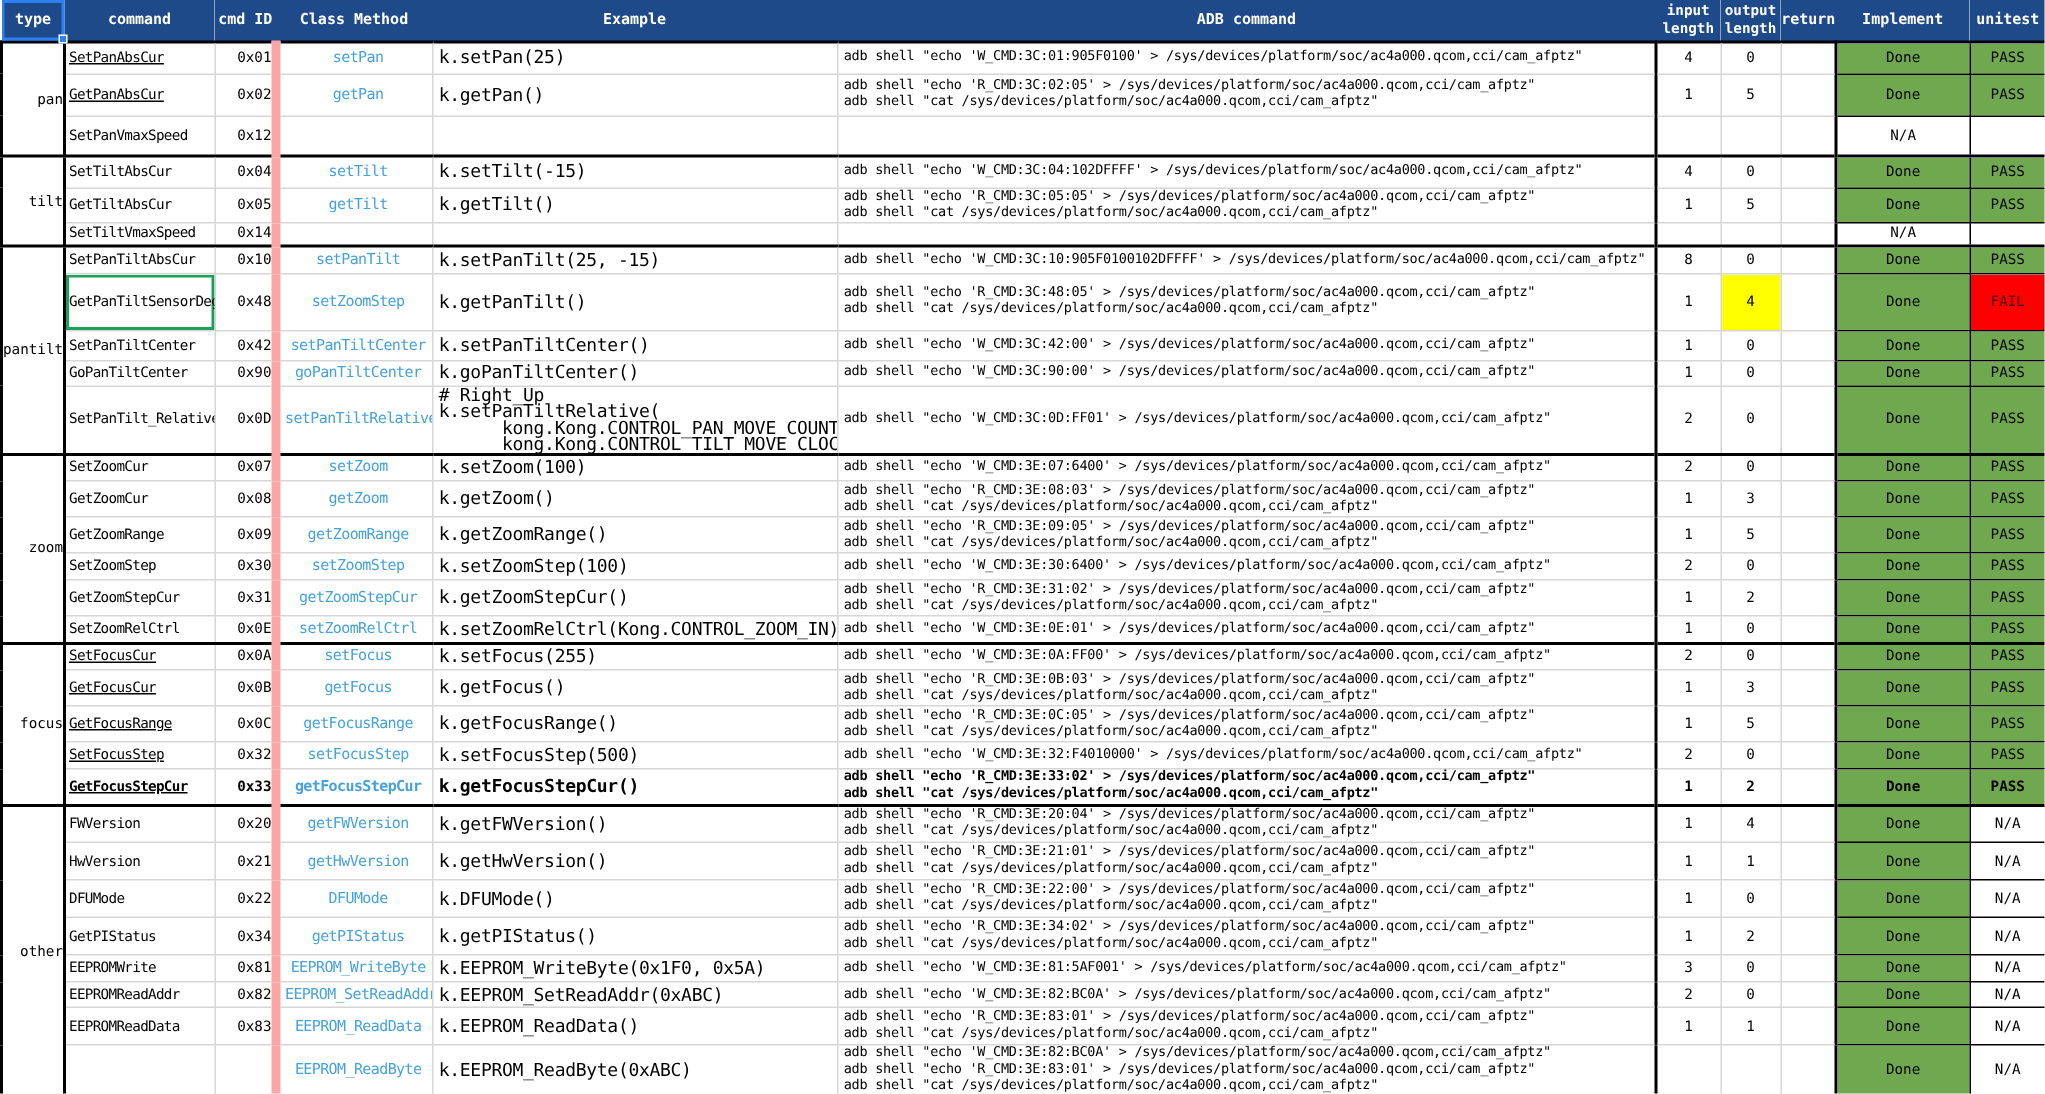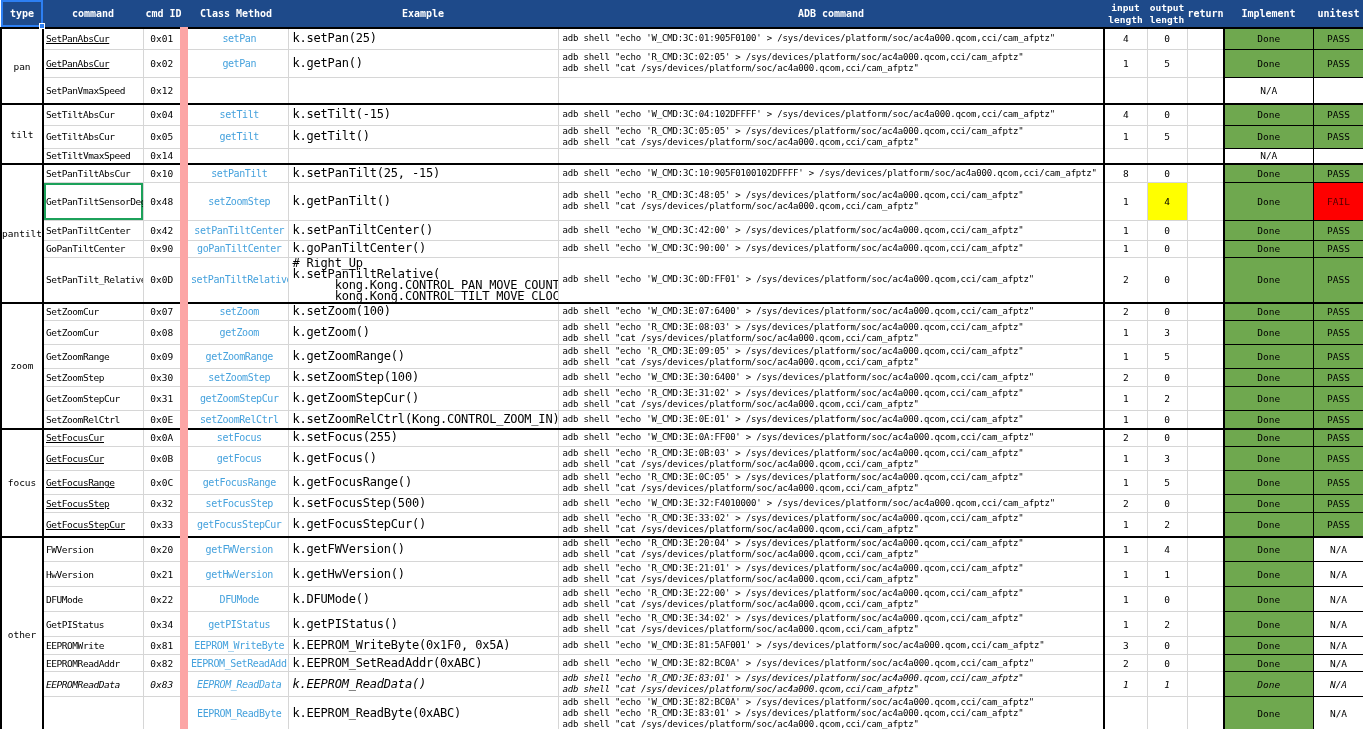--- a/index.html
+++ b/index.html
@@ -9,26 +9,26 @@
   th,td { overflow:hidden; }
   thead th { background:var(--header-bg,#1e4a8a); color:var(--header-text,#fff);
     font-weight:bold; font-size:10px; height:28px; text-align:center; vertical-align:middle;
     border-bottom:1px solid #000; line-height:12px; }
   thead th.h-small { font-size:9.5px; }
   th.sel { box-shadow: inset 0 0 0 2px var(--selection-blue,#2d7ff2); position:relative; overflow:visible; }
   .fill-handle { position:absolute; right:-2px; bottom:-2px; width:6px; height:6px;
     background:var(--selection-blue,#2d7ff2); border:1px solid #fff; display:block; }
   td { border:1px solid var(--grid-line,#d6d6d6); font-size:9.5px; color:#000;
     vertical-align:middle; line-height:11px; }
-  .c-type { border-left:2px solid #000; border-right:2px solid #000; text-align:center;
+  .c-type { border-left:2px solid #000; border-right:2px solid #000; text-align:right;
     font-size:9.5px;margin-left:33px; }
   .c-cmd { padding-left:2px; letter-spacing:-0.45px; white-space:nowrap; }
   .c-cmd .lnk { text-decoration:underline; }
   .c-cmd.coedit { box-shadow: inset 0 0 0 2px var(--coedit-green,#1ca15a); }
-  .c-id { text-align:center; border-right:8px solid #fca5a5; }
+  .c-id { text-align:right; border-right:6px solid #fca5a5; }
   .c-method { color:var(--method-blue,#46a2dd); font-size:10px; letter-spacing:-0.4px;
     padding-left:3px; white-space:nowrap;text-align:center; }
   .c-example { font-size:12px; letter-spacing:-0.2px; padding-left:4px; white-space:pre; }
   .c-adb { font-size:9px; letter-spacing:-0.18px; padding-left:4px; white-space:pre;
     border-right:2px solid #000; }
   .c-in,.c-out { text-align:center; }
   .c-ret { border-right:2px solid #000; }
   .c-impl,.c-unit { border:1px solid #000; text-align:center; }
   .bg-green { background:var(--done-green,#6fa84f); }
   .bg-red { background:var(--fail-red,#fe0000); color:var(--fail-text,#4d0000); }
@@ -330,21 +330,21 @@
         <td class="c-id">0x32</td>
         <td class="c-method">setFocusStep</td>
         <td class="c-example">k.setFocusStep(500)</td>
         <td class="c-adb">adb shell "echo 'W_CMD:3E:32:F4010000' &gt; /sys/devices/platform/soc/ac4a000.qcom,cci/cam_afptz"</td>
         <td class="c-in">2</td>
         <td class="c-out">0</td>
         <td class="c-ret"></td>
         <td class="c-impl bg-green">Done</td>
         <td class="c-unit bg-green">PASS</td>
       </tr>
-      <tr style="height: 24px;">
+      <tr style="height: 24px; font-weight: bold;">
         <td class="c-cmd"><span class="lnk">GetFocusStepCur</span></td>
         <td class="c-id">0x33</td>
         <td class="c-method">getFocusStepCur</td>
         <td class="c-example">k.getFocusStepCur()</td>
         <td class="c-adb">adb shell "echo 'R_CMD:3E:33:02' &gt; /sys/devices/platform/soc/ac4a000.qcom,cci/cam_afptz"
 adb shell "cat /sys/devices/platform/soc/ac4a000.qcom,cci/cam_afptz"</td>
         <td class="c-in">1</td>
         <td class="c-out">2</td>
         <td class="c-ret"></td>
         <td class="c-impl bg-green">Done</td>
@@ -420,21 +420,21 @@
         <td class="c-id">0x82</td>
         <td class="c-method">EEPROM_SetReadAddr</td>
         <td class="c-example">k.EEPROM_SetReadAddr(0xABC)</td>
         <td class="c-adb">adb shell "echo 'W_CMD:3E:82:BC0A' &gt; /sys/devices/platform/soc/ac4a000.qcom,cci/cam_afptz"</td>
         <td class="c-in">2</td>
         <td class="c-out">0</td>
         <td class="c-ret"></td>
         <td class="c-impl bg-green">Done</td>
         <td class="c-unit">N/A</td>
       </tr>
-      <tr style="height: 25px; font-style: italic;">
+      <tr style="height: 25px;">
         <td class="c-cmd"><span>EEPROMReadData</span></td>
         <td class="c-id">0x83</td>
         <td class="c-method">EEPROM_ReadData</td>
         <td class="c-example">k.EEPROM_ReadData()</td>
         <td class="c-adb">adb shell "echo 'R_CMD:3E:83:01' &gt; /sys/devices/platform/soc/ac4a000.qcom,cci/cam_afptz"
 adb shell "cat /sys/devices/platform/soc/ac4a000.qcom,cci/cam_afptz"</td>
         <td class="c-in">1</td>
         <td class="c-out">1</td>
         <td class="c-ret"></td>
         <td class="c-impl bg-green">Done</td>

